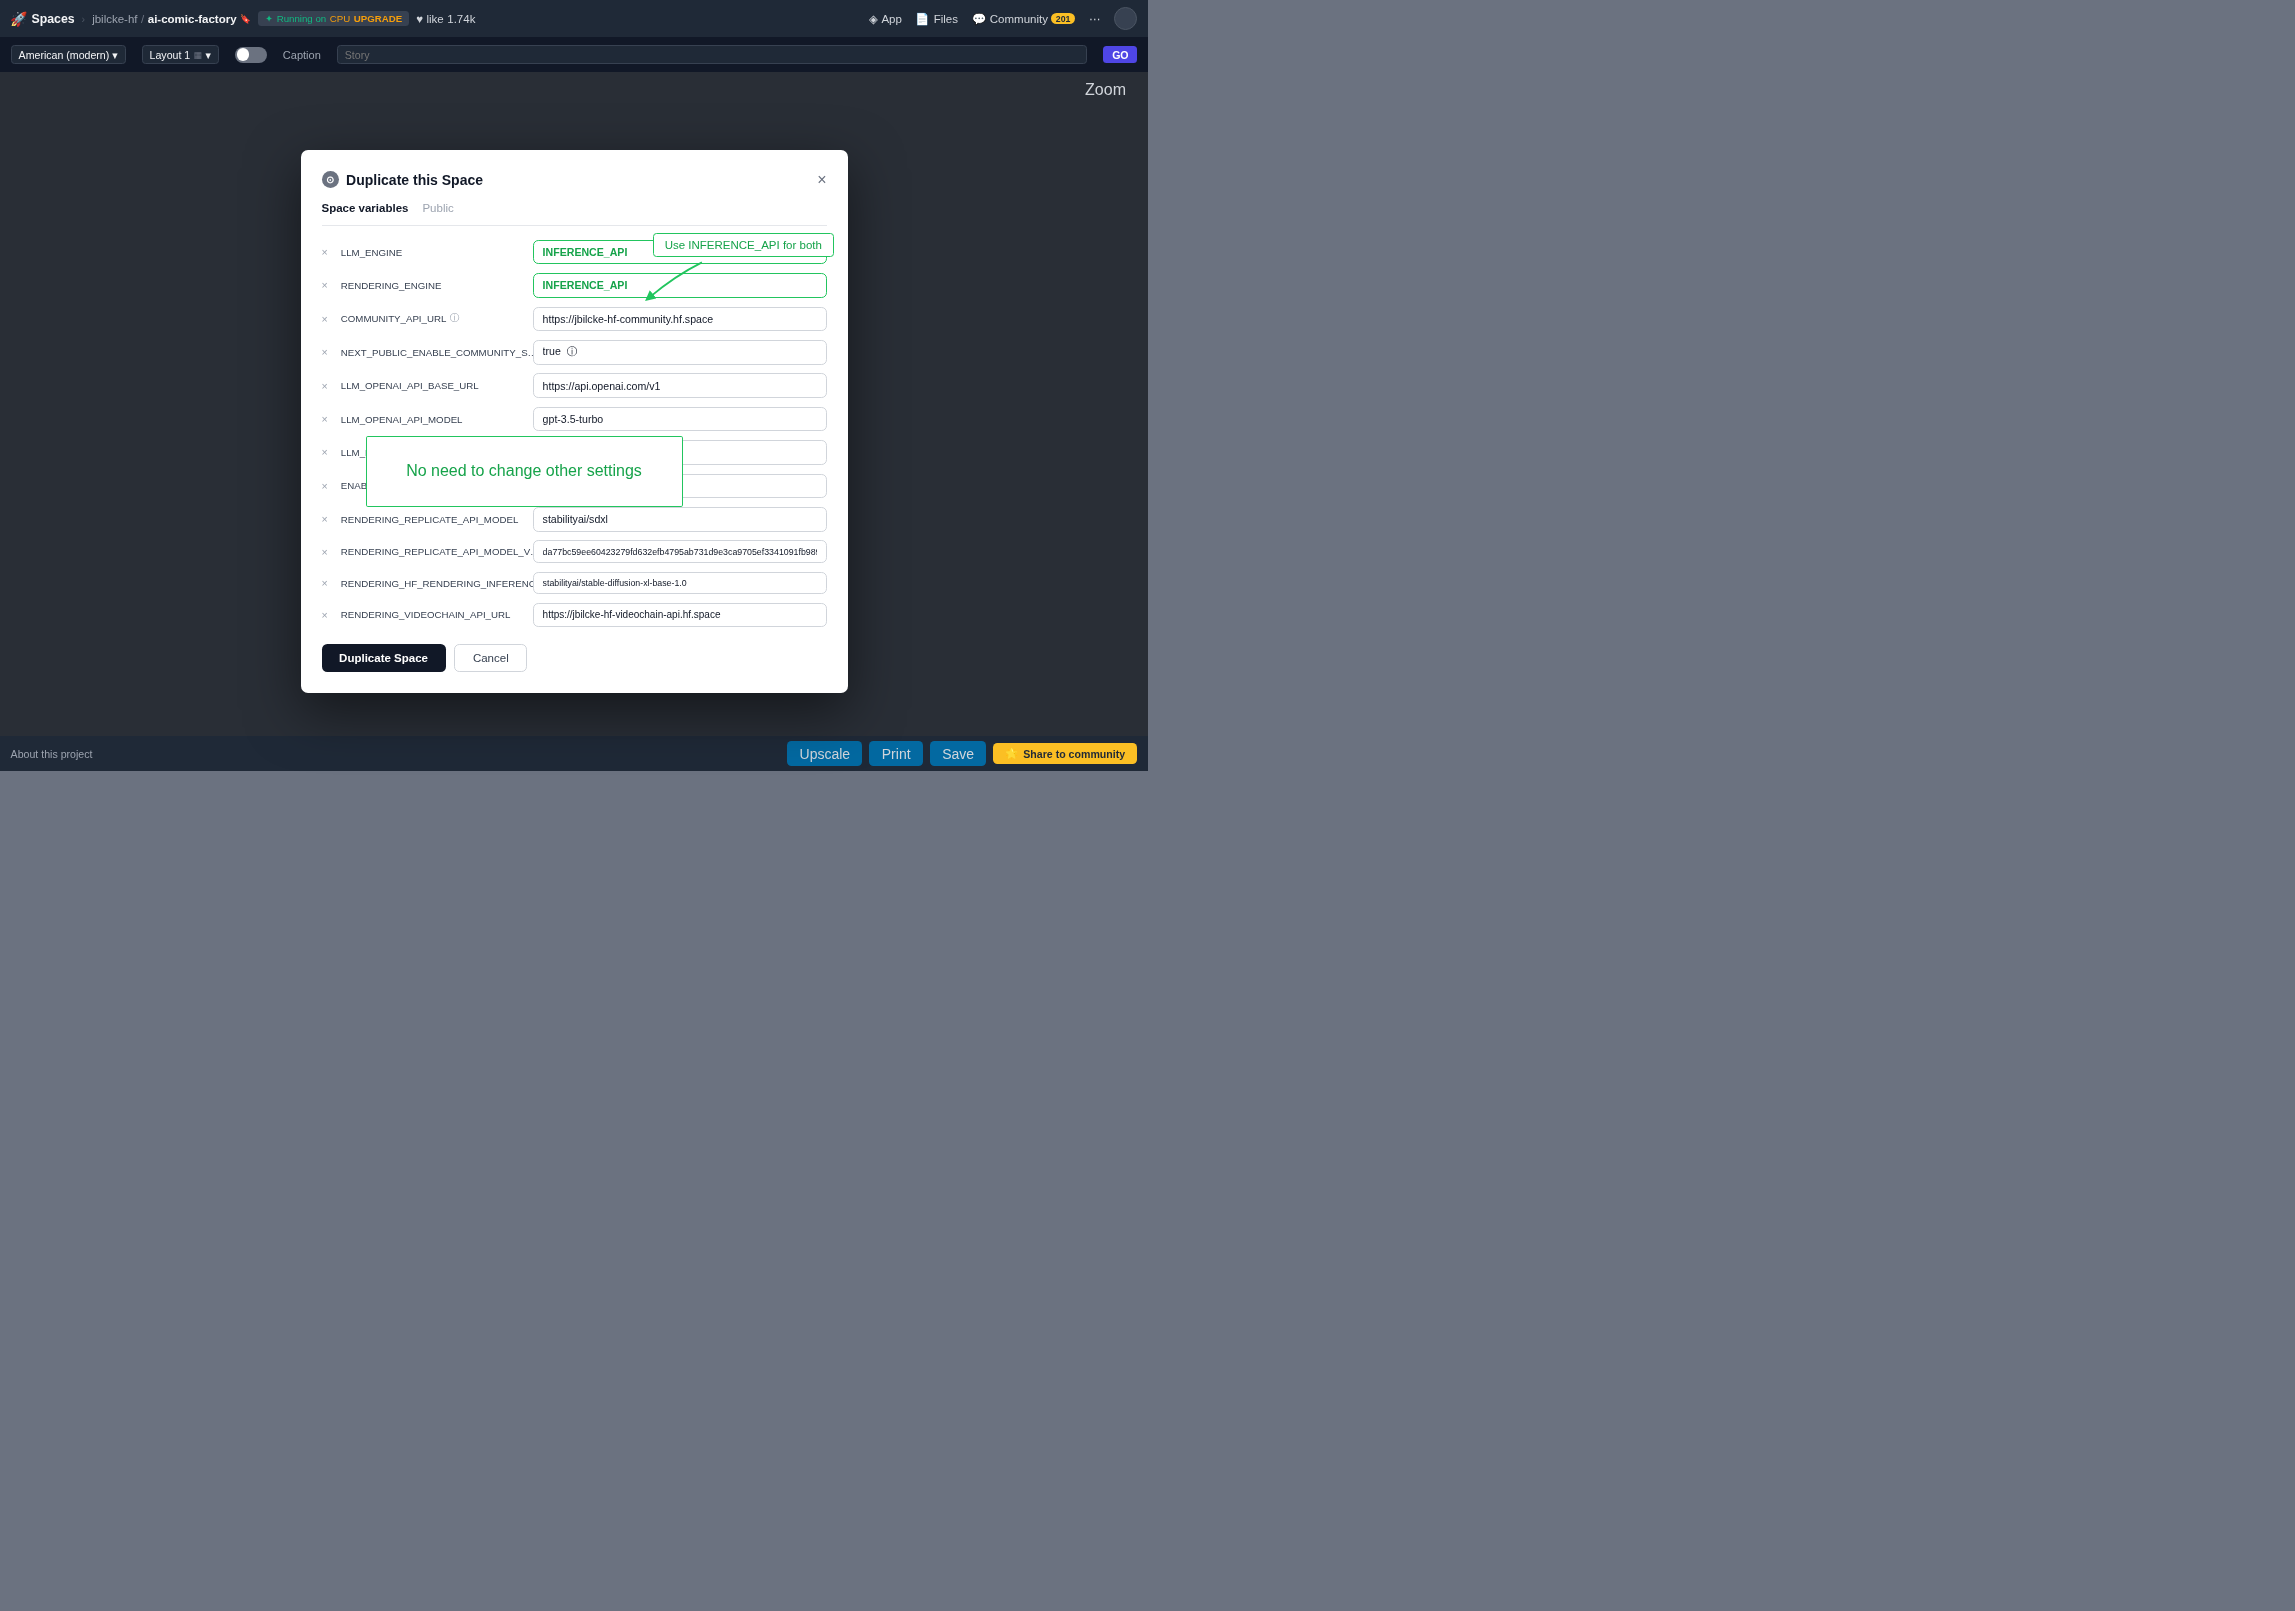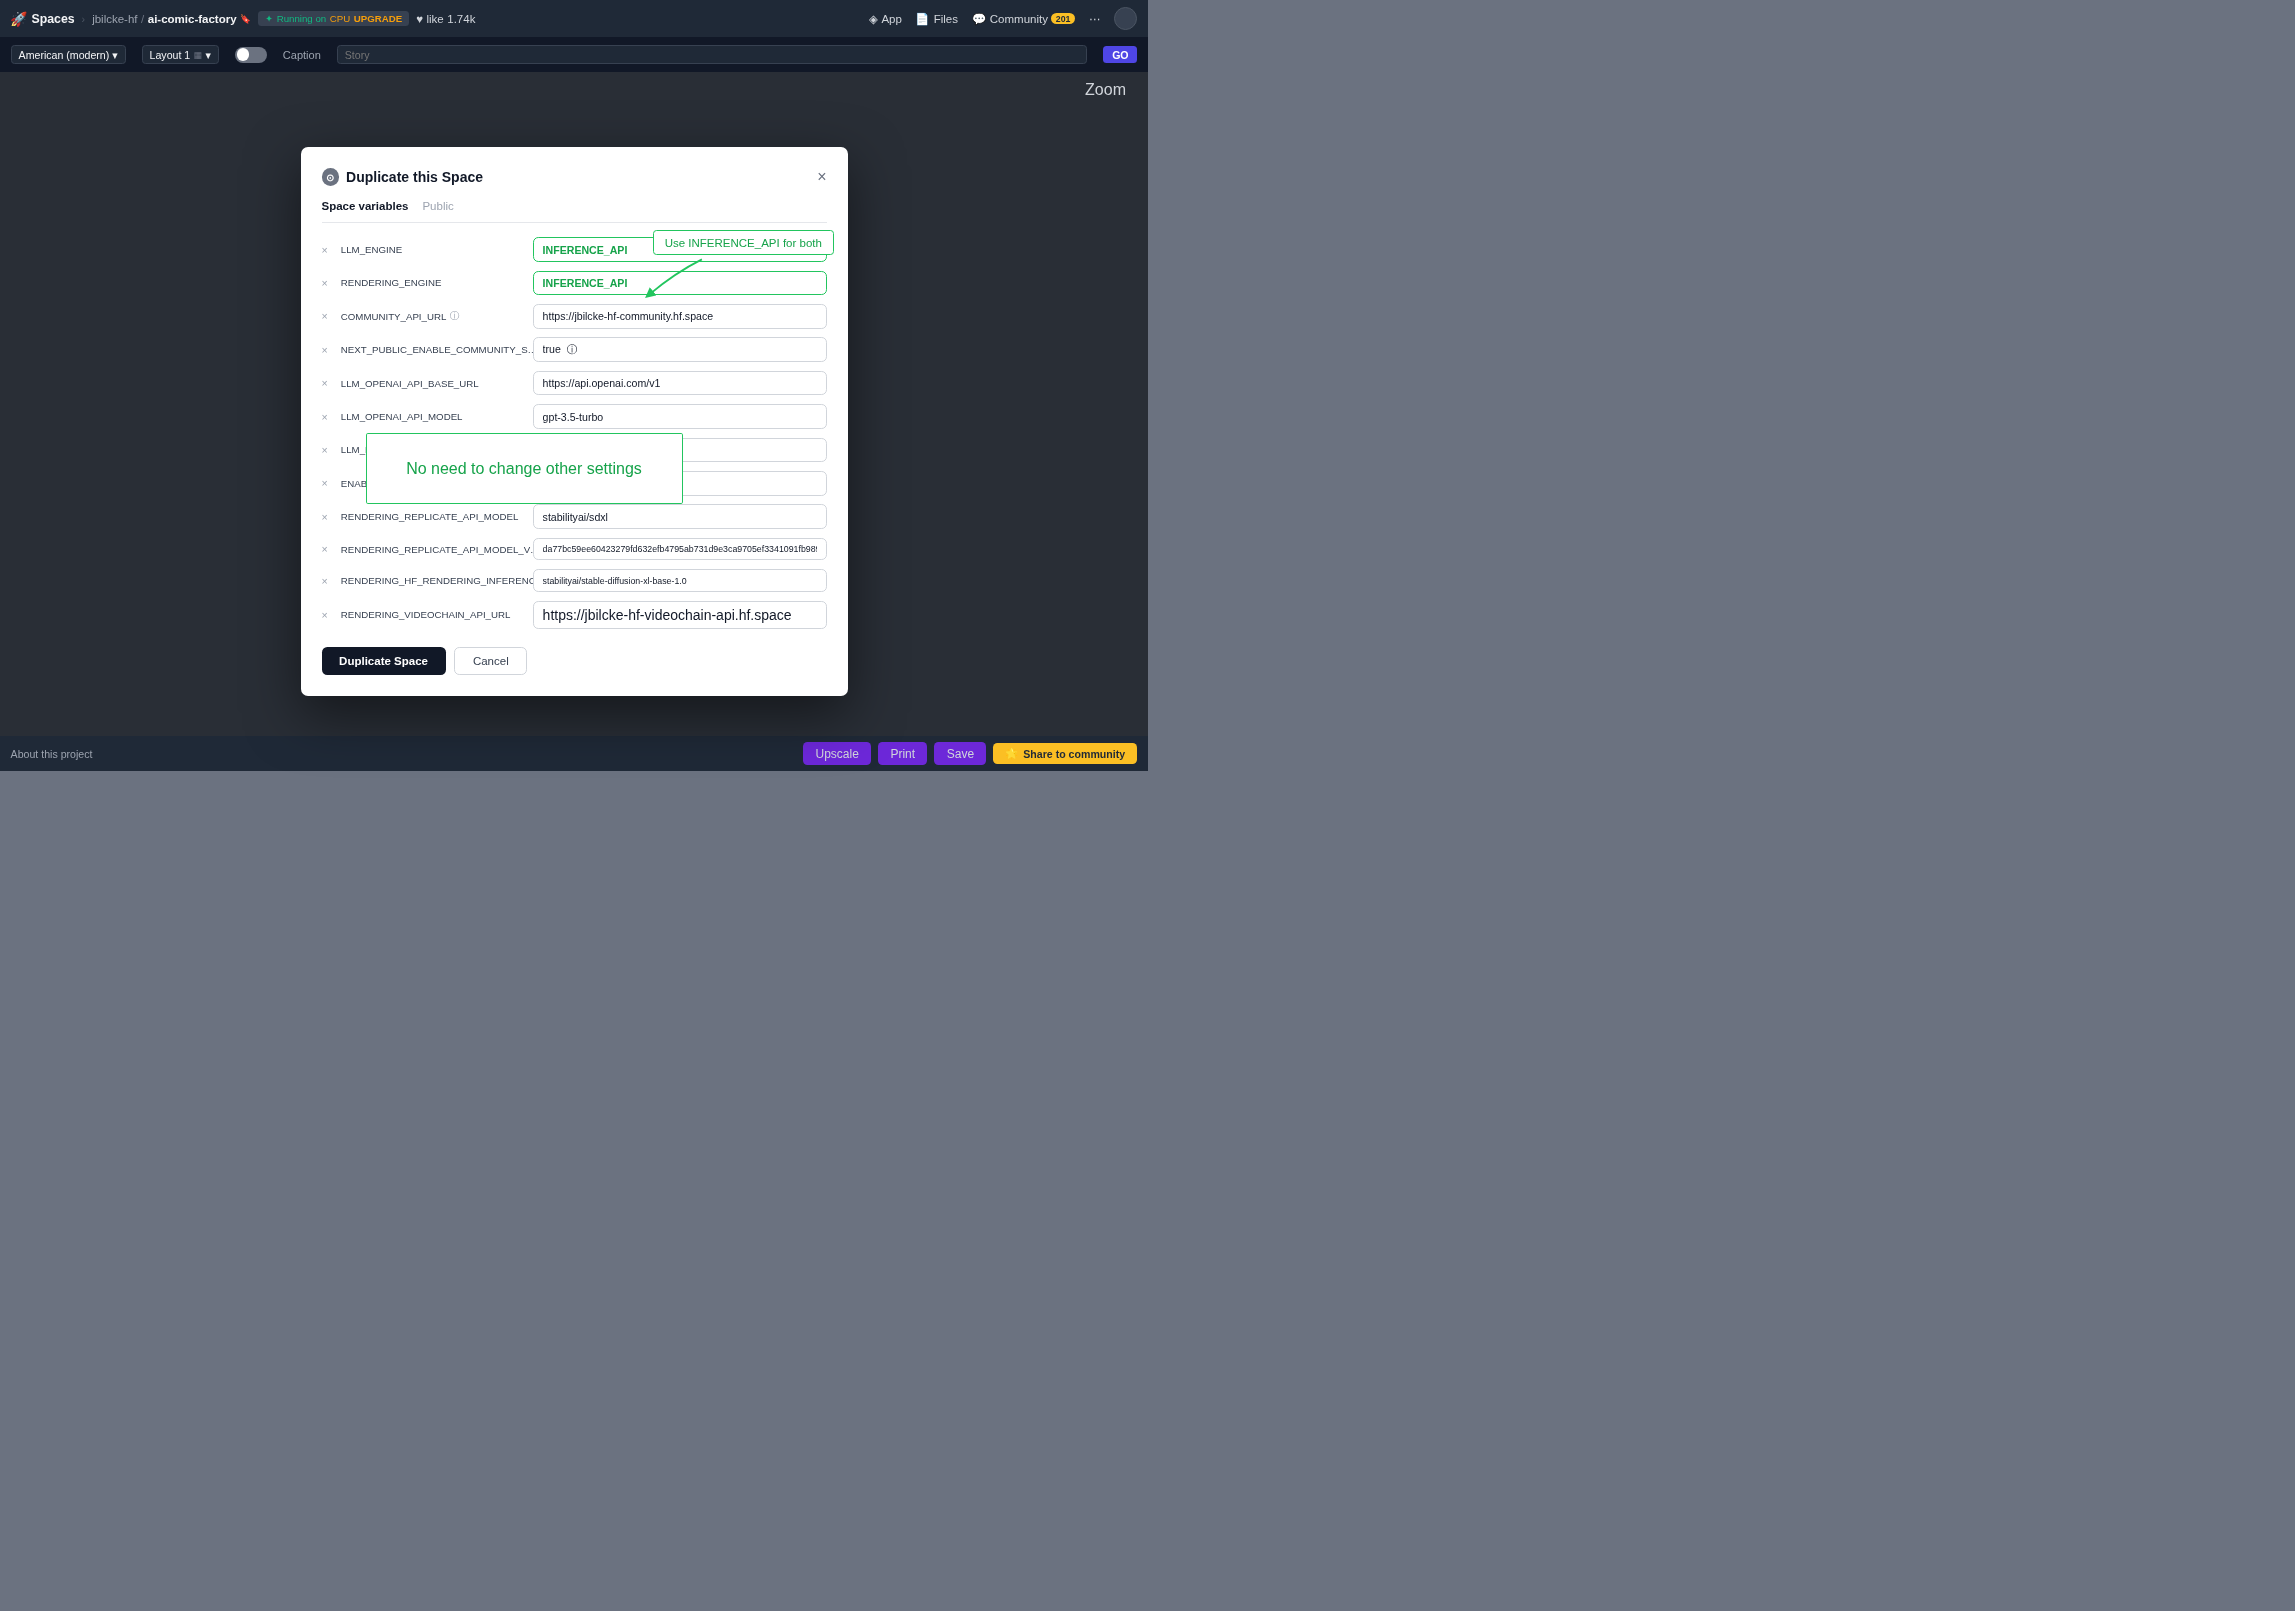--- a/index.html
+++ b/index.html
@@ -339,23 +339,23 @@
       font-size: 10.6px;
       cursor: pointer;
     }
     .bottom-right {
       margin-left: auto;
       display: flex;
       align-items: center;
       gap: 7px;
     }
     .btn-bottom {
-      background: #6d28d9;
+      background: #0369a1;
       color: #d1d5db;
-      font-size: 12px;
+      font-size: 14px;
       padding: 4.4px 12.3px;
       border-radius: 4.4px;
       cursor: pointer;
       border: none;
     }
     .btn-share {
       background: #fbbf24;
       color: #1f2937;
       font-size: 10.6px;
       font-weight: 600;
@@ -559,21 +559,21 @@
 
         <div class="variable-row">
           <span class="var-remove">×</span>
           <span class="var-name">RENDERING_HF_RENDERING_INFERENC…</span>
           <input class="var-input" value="stabilityai/stable-diffusion-xl-base-1.0" readonly="" style="font-size: 8.8px;">
         </div>
 
         <div class="variable-row">
           <span class="var-remove">×</span>
           <span class="var-name">RENDERING_VIDEOCHAIN_API_URL</span>
-          <input class="var-input" value="https://jbilcke-hf-videochain-api.hf.space" readonly="" style="font-size: 14px;">
+          <input class="var-input" value="https://jbilcke-hf-videochain-api.hf.space" readonly="" style="font-size: 10px;">
         </div>
 
       </div>
 
       <div class="modal-actions">
         <button class="btn-duplicate">Duplicate Space</button>
         <button class="btn-cancel">Cancel</button>
       </div>
 
     </div>

